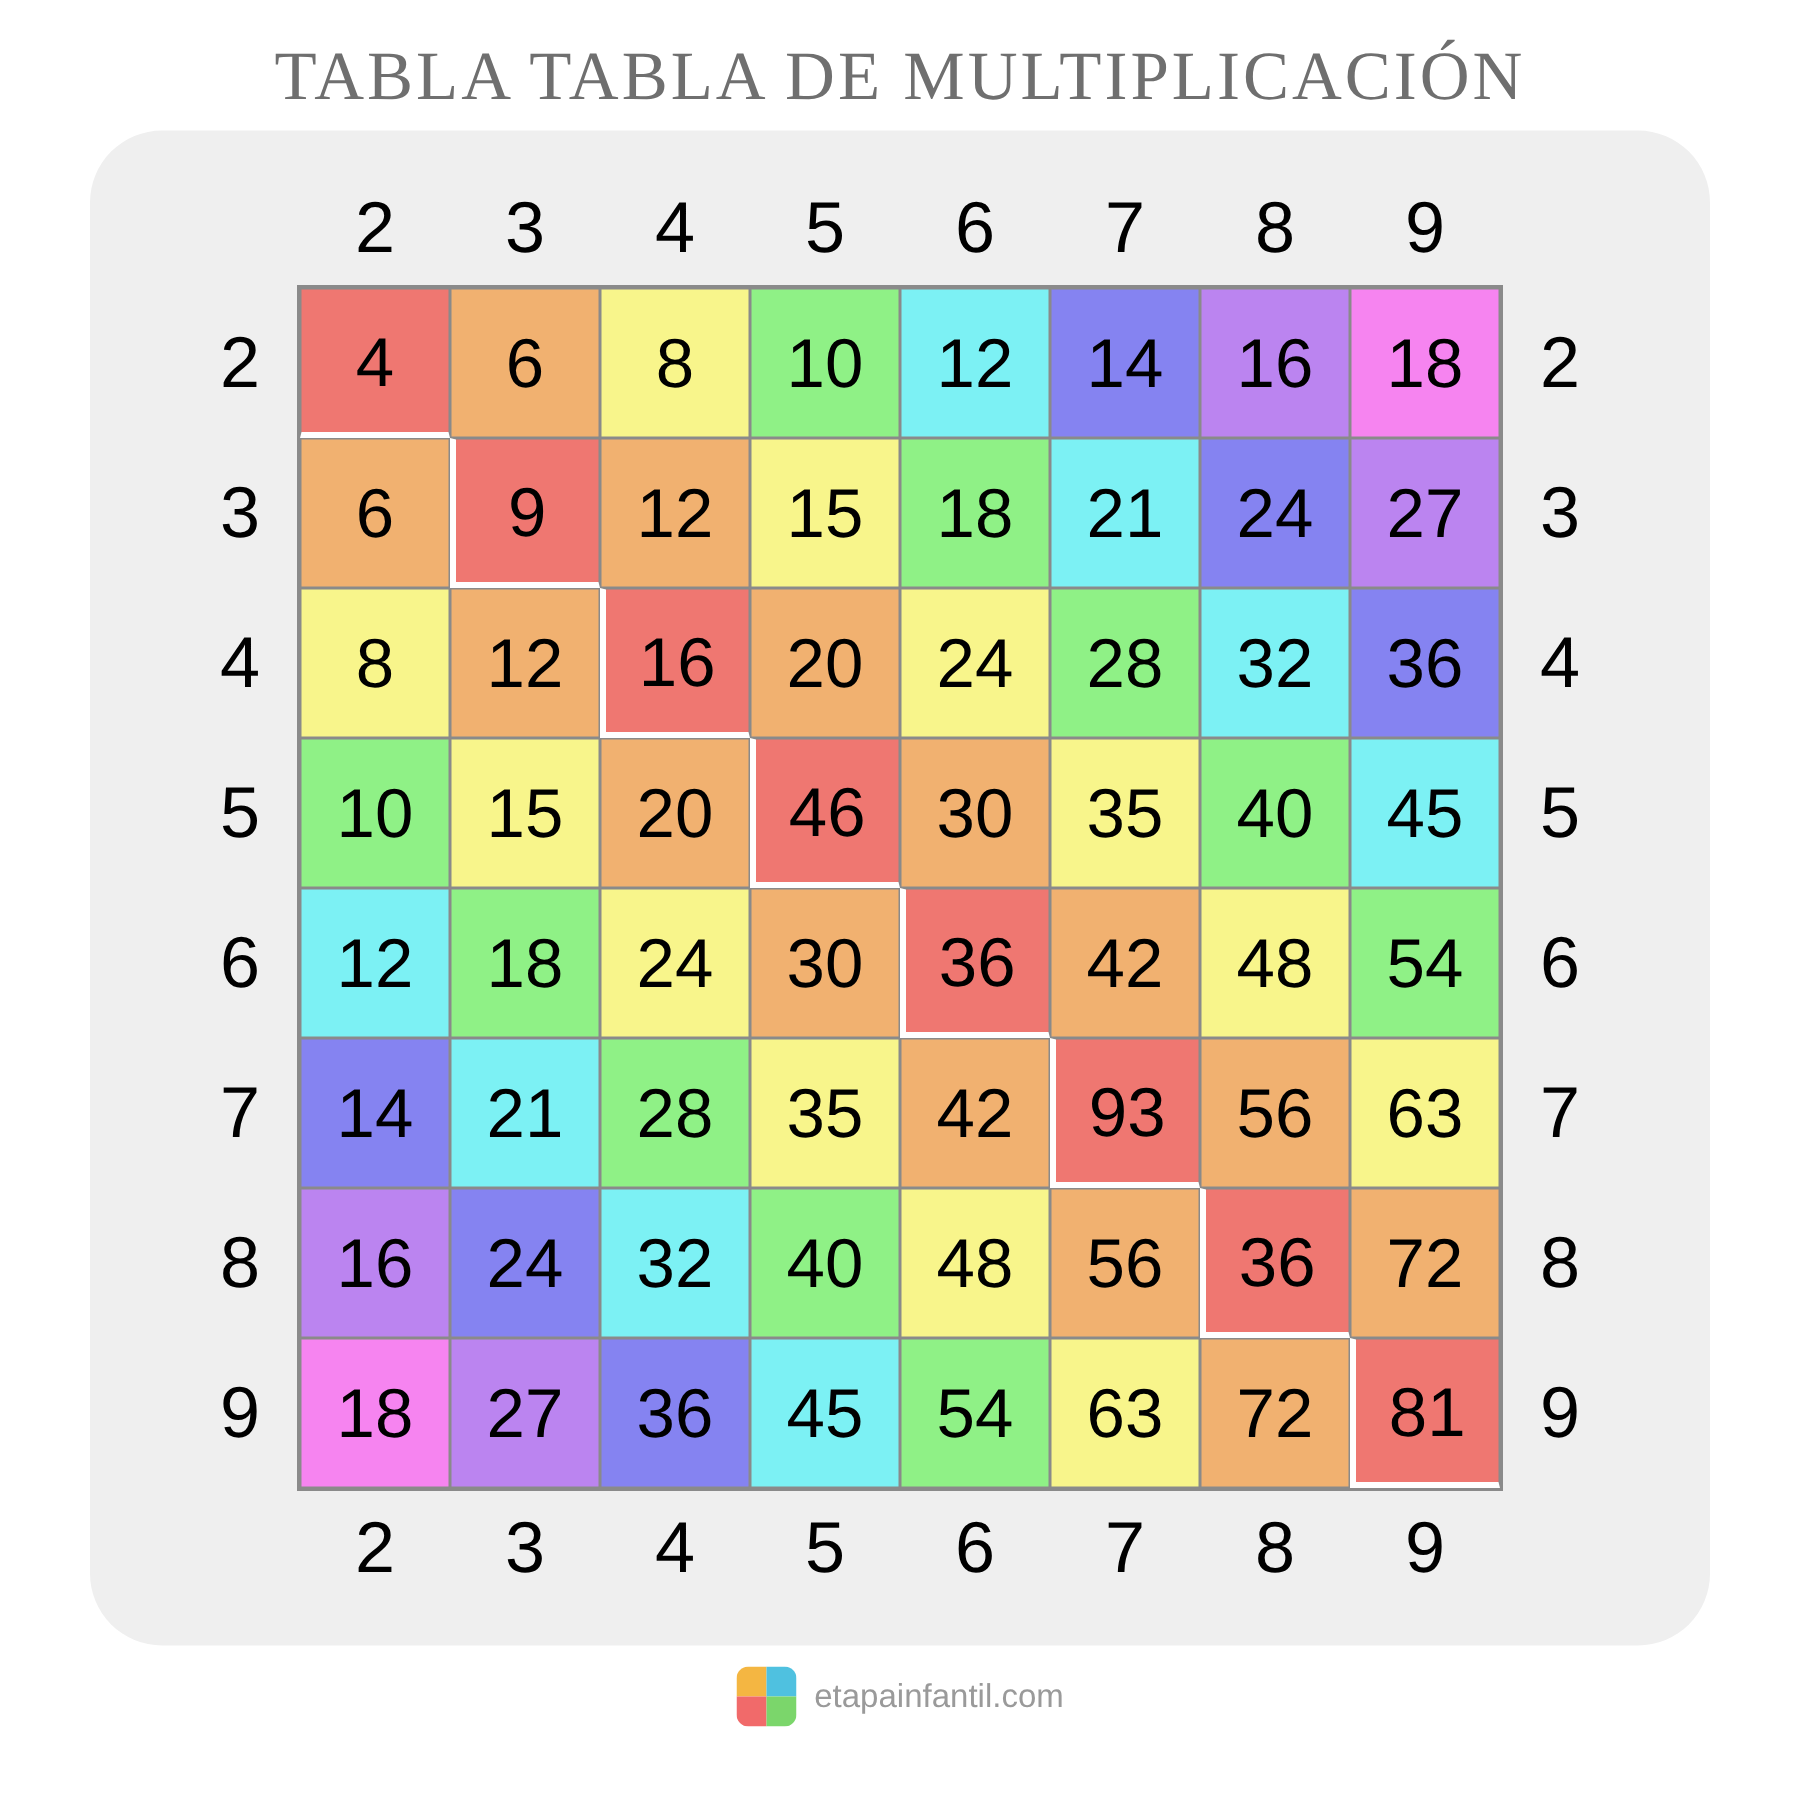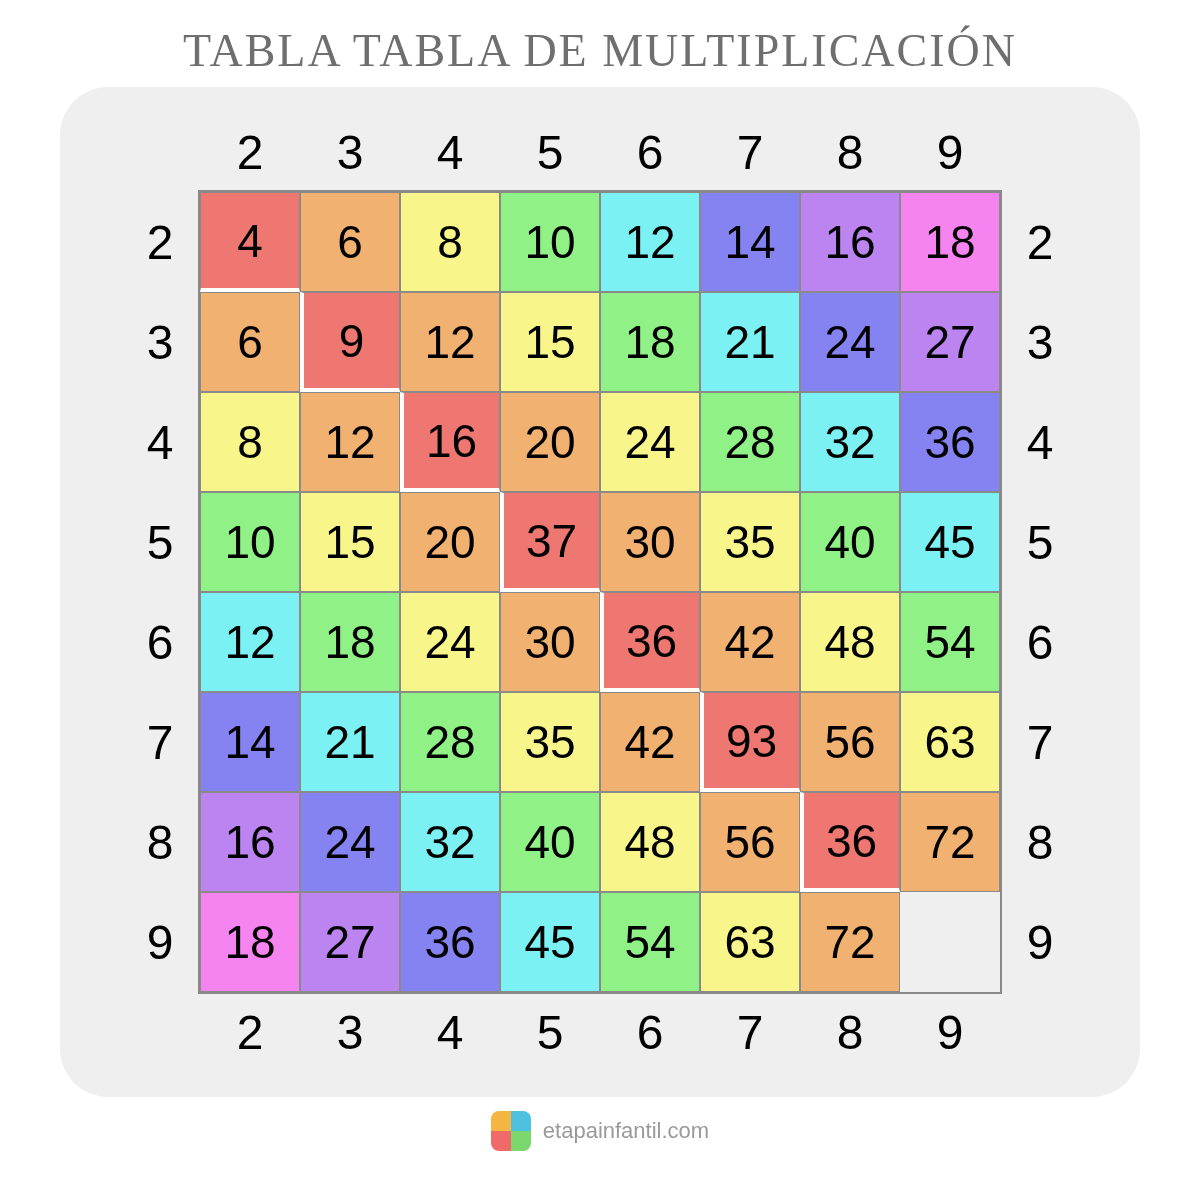--- a/index.html
+++ b/index.html
@@ -159,21 +159,21 @@
         <div class="cell" style="background: rgb(241, 177, 112);">12</div>
         <div class="cell" style="background: rgb(239, 119, 113); border-bottom: 4px solid rgb(255, 255, 255); border-left: 4px solid rgb(255, 255, 255);">16</div>
         <div class="cell" style="background: rgb(241, 177, 112);">20</div>
         <div class="cell" style="background: rgb(248, 245, 139);">24</div>
         <div class="cell" style="background: rgb(143, 241, 134);">28</div>
         <div class="cell" style="background: rgb(124, 241, 244);">32</div>
         <div class="cell" style="background: rgb(133, 131, 241);">36</div>
         <div class="cell" style="background: rgb(143, 241, 134);">10</div>
         <div class="cell" style="background: rgb(248, 245, 139);">15</div>
         <div class="cell" style="background: rgb(241, 177, 112);">20</div>
-        <div class="cell" style="background: rgb(239, 119, 113); border-bottom: 4px solid rgb(255, 255, 255); border-left: 4px solid rgb(255, 255, 255);">37</div>
+        <div class="cell" style="background: rgb(239, 119, 113); border-bottom: 4px solid rgb(255, 255, 255); border-left: 4px solid rgb(255, 255, 255);">46</div>
         <div class="cell" style="background: rgb(241, 177, 112);">30</div>
         <div class="cell" style="background: rgb(248, 245, 139);">35</div>
         <div class="cell" style="background: rgb(143, 241, 134);">40</div>
         <div class="cell" style="background: rgb(124, 241, 244);">45</div>
         <div class="cell" style="background: rgb(124, 241, 244);">12</div>
         <div class="cell" style="background: rgb(143, 241, 134);">18</div>
         <div class="cell" style="background: rgb(248, 245, 139);">24</div>
         <div class="cell" style="background: rgb(241, 177, 112);">30</div>
         <div class="cell" style="background: rgb(239, 119, 113); border-bottom: 4px solid rgb(255, 255, 255); border-left: 4px solid rgb(255, 255, 255);">36</div>
         <div class="cell" style="background: rgb(241, 177, 112);">42</div>
@@ -195,20 +195,21 @@
         <div class="cell" style="background: rgb(241, 177, 112);">56</div>
         <div class="cell" style="background: rgb(239, 119, 113); border-bottom: 4px solid rgb(255, 255, 255); border-left: 4px solid rgb(255, 255, 255);">36</div>
         <div class="cell" style="background: rgb(241, 177, 112);">72</div>
         <div class="cell" style="background: rgb(246, 132, 240);">18</div>
         <div class="cell" style="background: rgb(187, 132, 240);">27</div>
         <div class="cell" style="background: rgb(133, 131, 241);">36</div>
         <div class="cell" style="background: rgb(124, 241, 244);">45</div>
         <div class="cell" style="background: rgb(143, 241, 134);">54</div>
         <div class="cell" style="background: rgb(248, 245, 139);">63</div>
         <div class="cell" style="background: rgb(241, 177, 112);">72</div>
+        <div class="cell" style="background: rgb(239, 119, 113); border-bottom: 4px solid rgb(255, 255, 255); border-left: 4px solid rgb(255, 255, 255);">81</div>
       </div>
   </div>
 </div>
 
 <div class="footer">
   <div class="puzzle">
     <div class="p1"></div>
       <div class="p2"></div>
       <div class="p3"></div>
       <div class="p4"></div>

